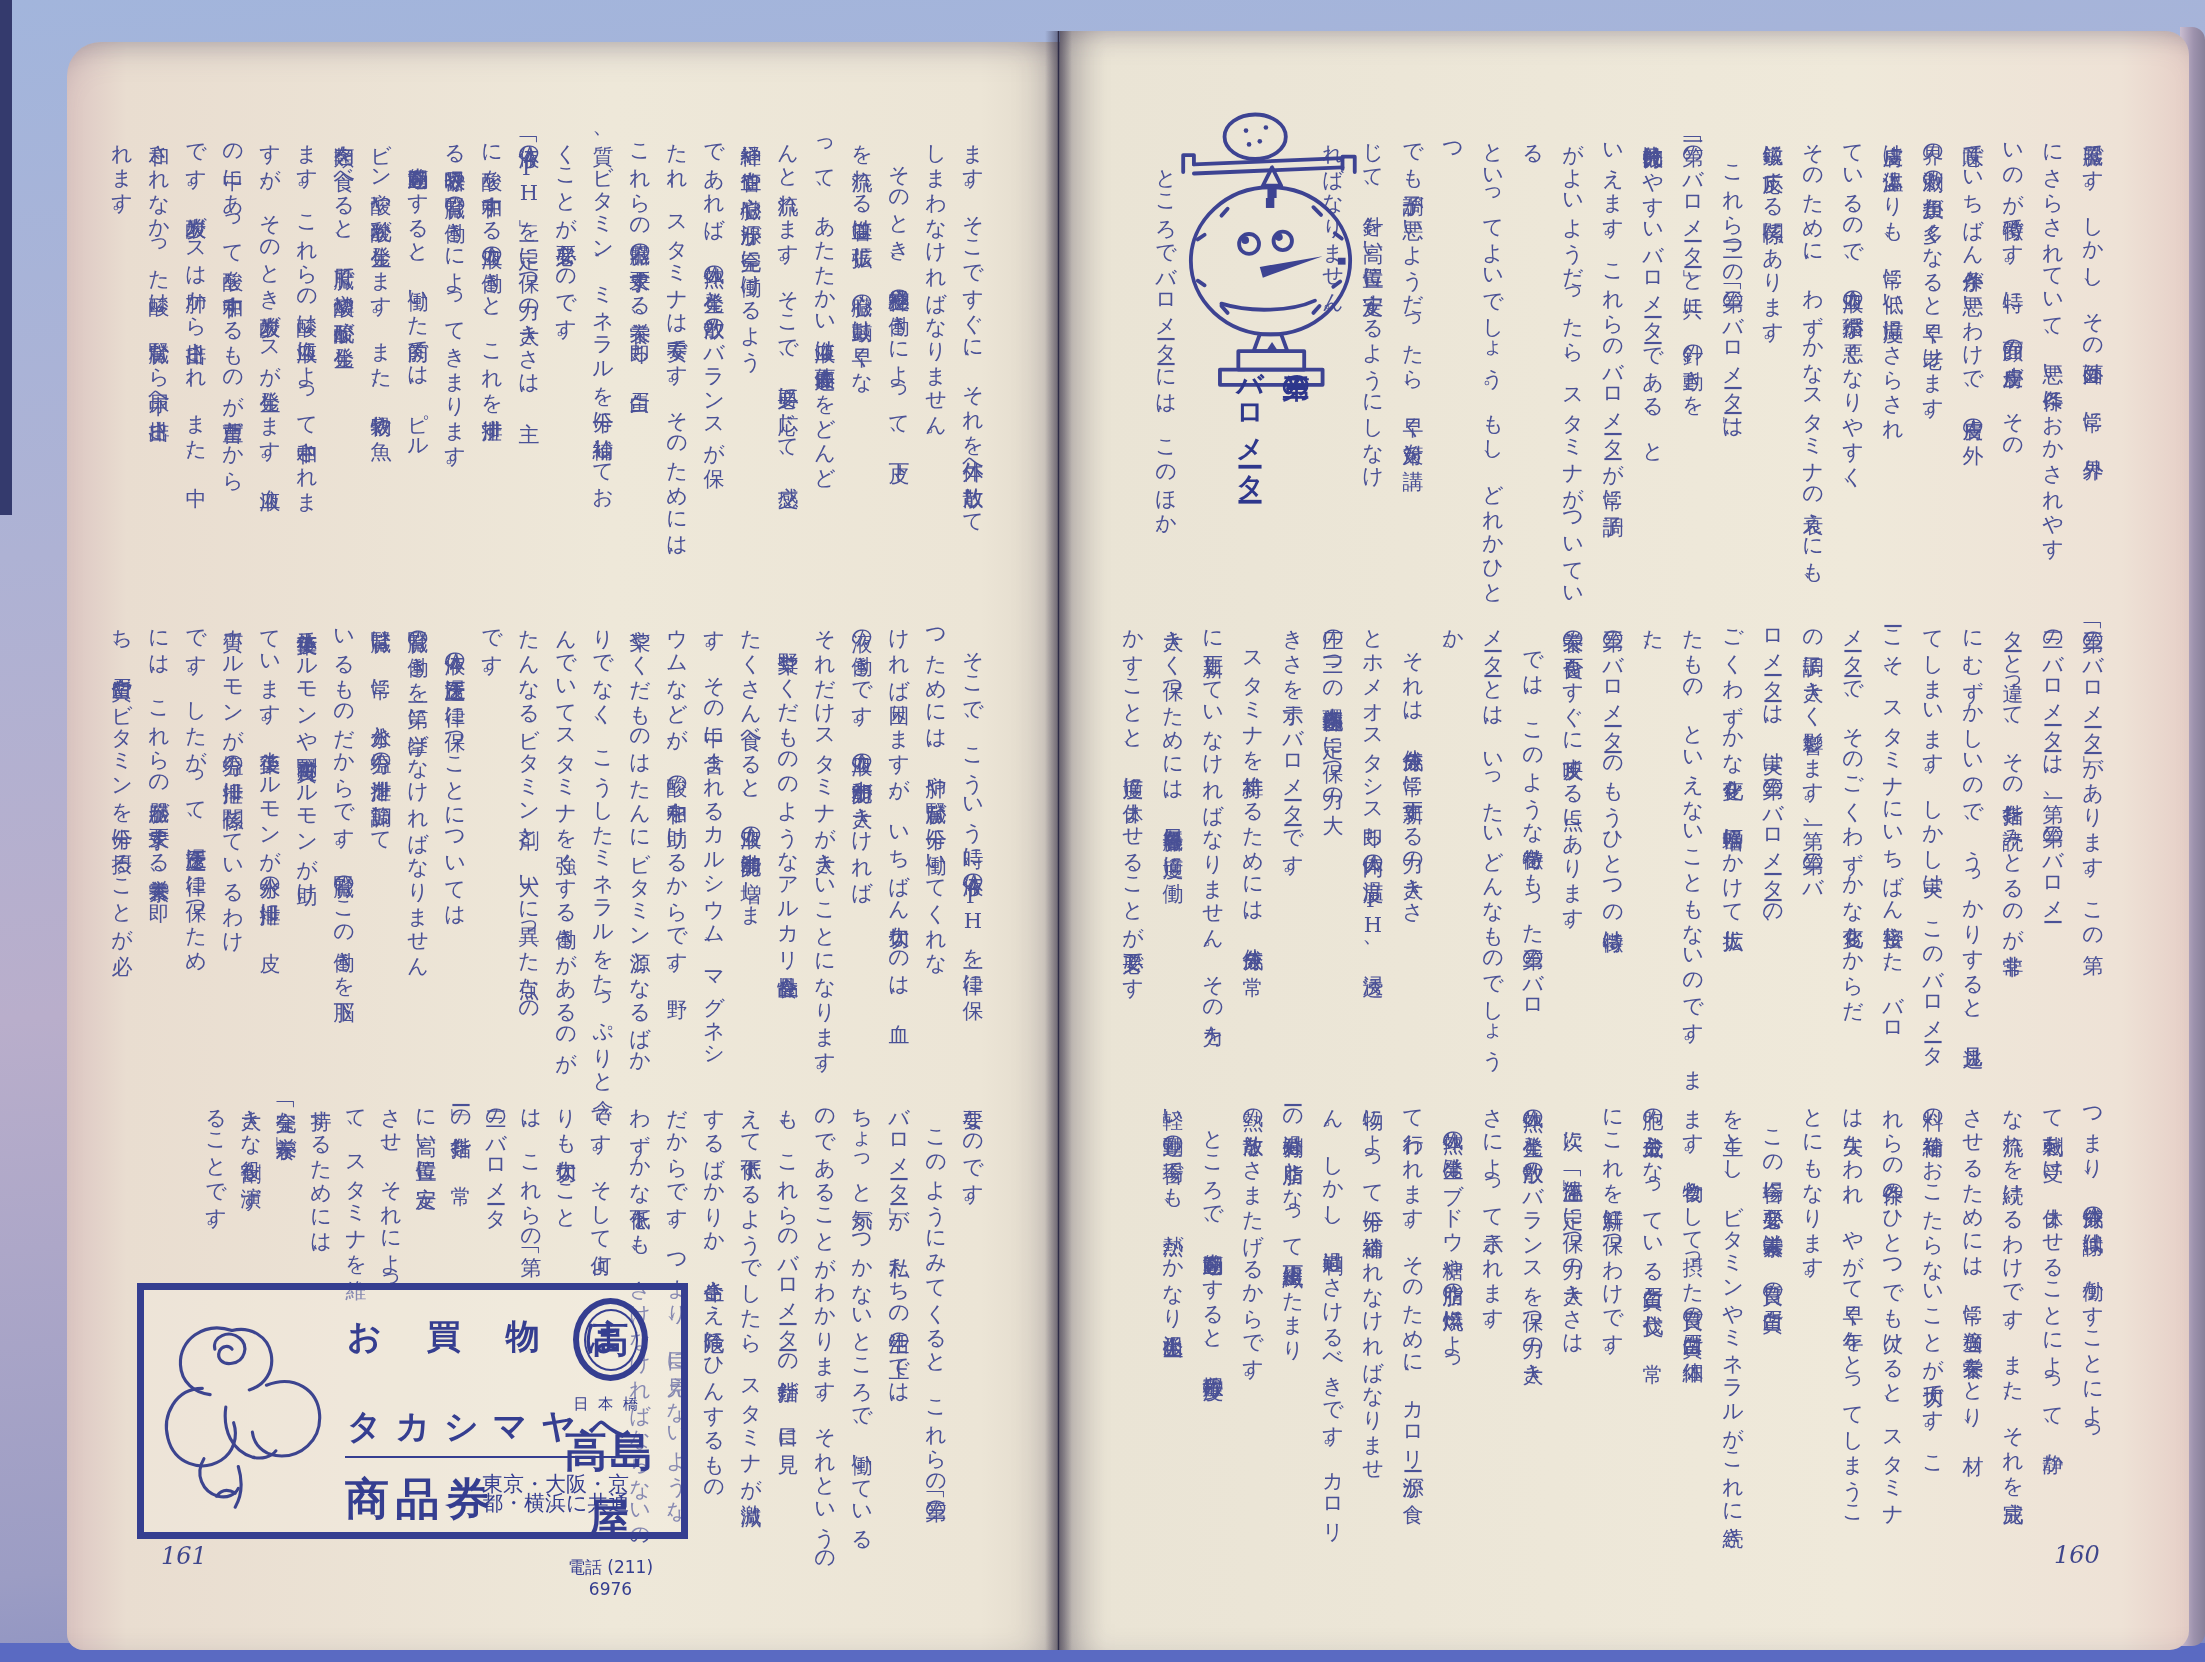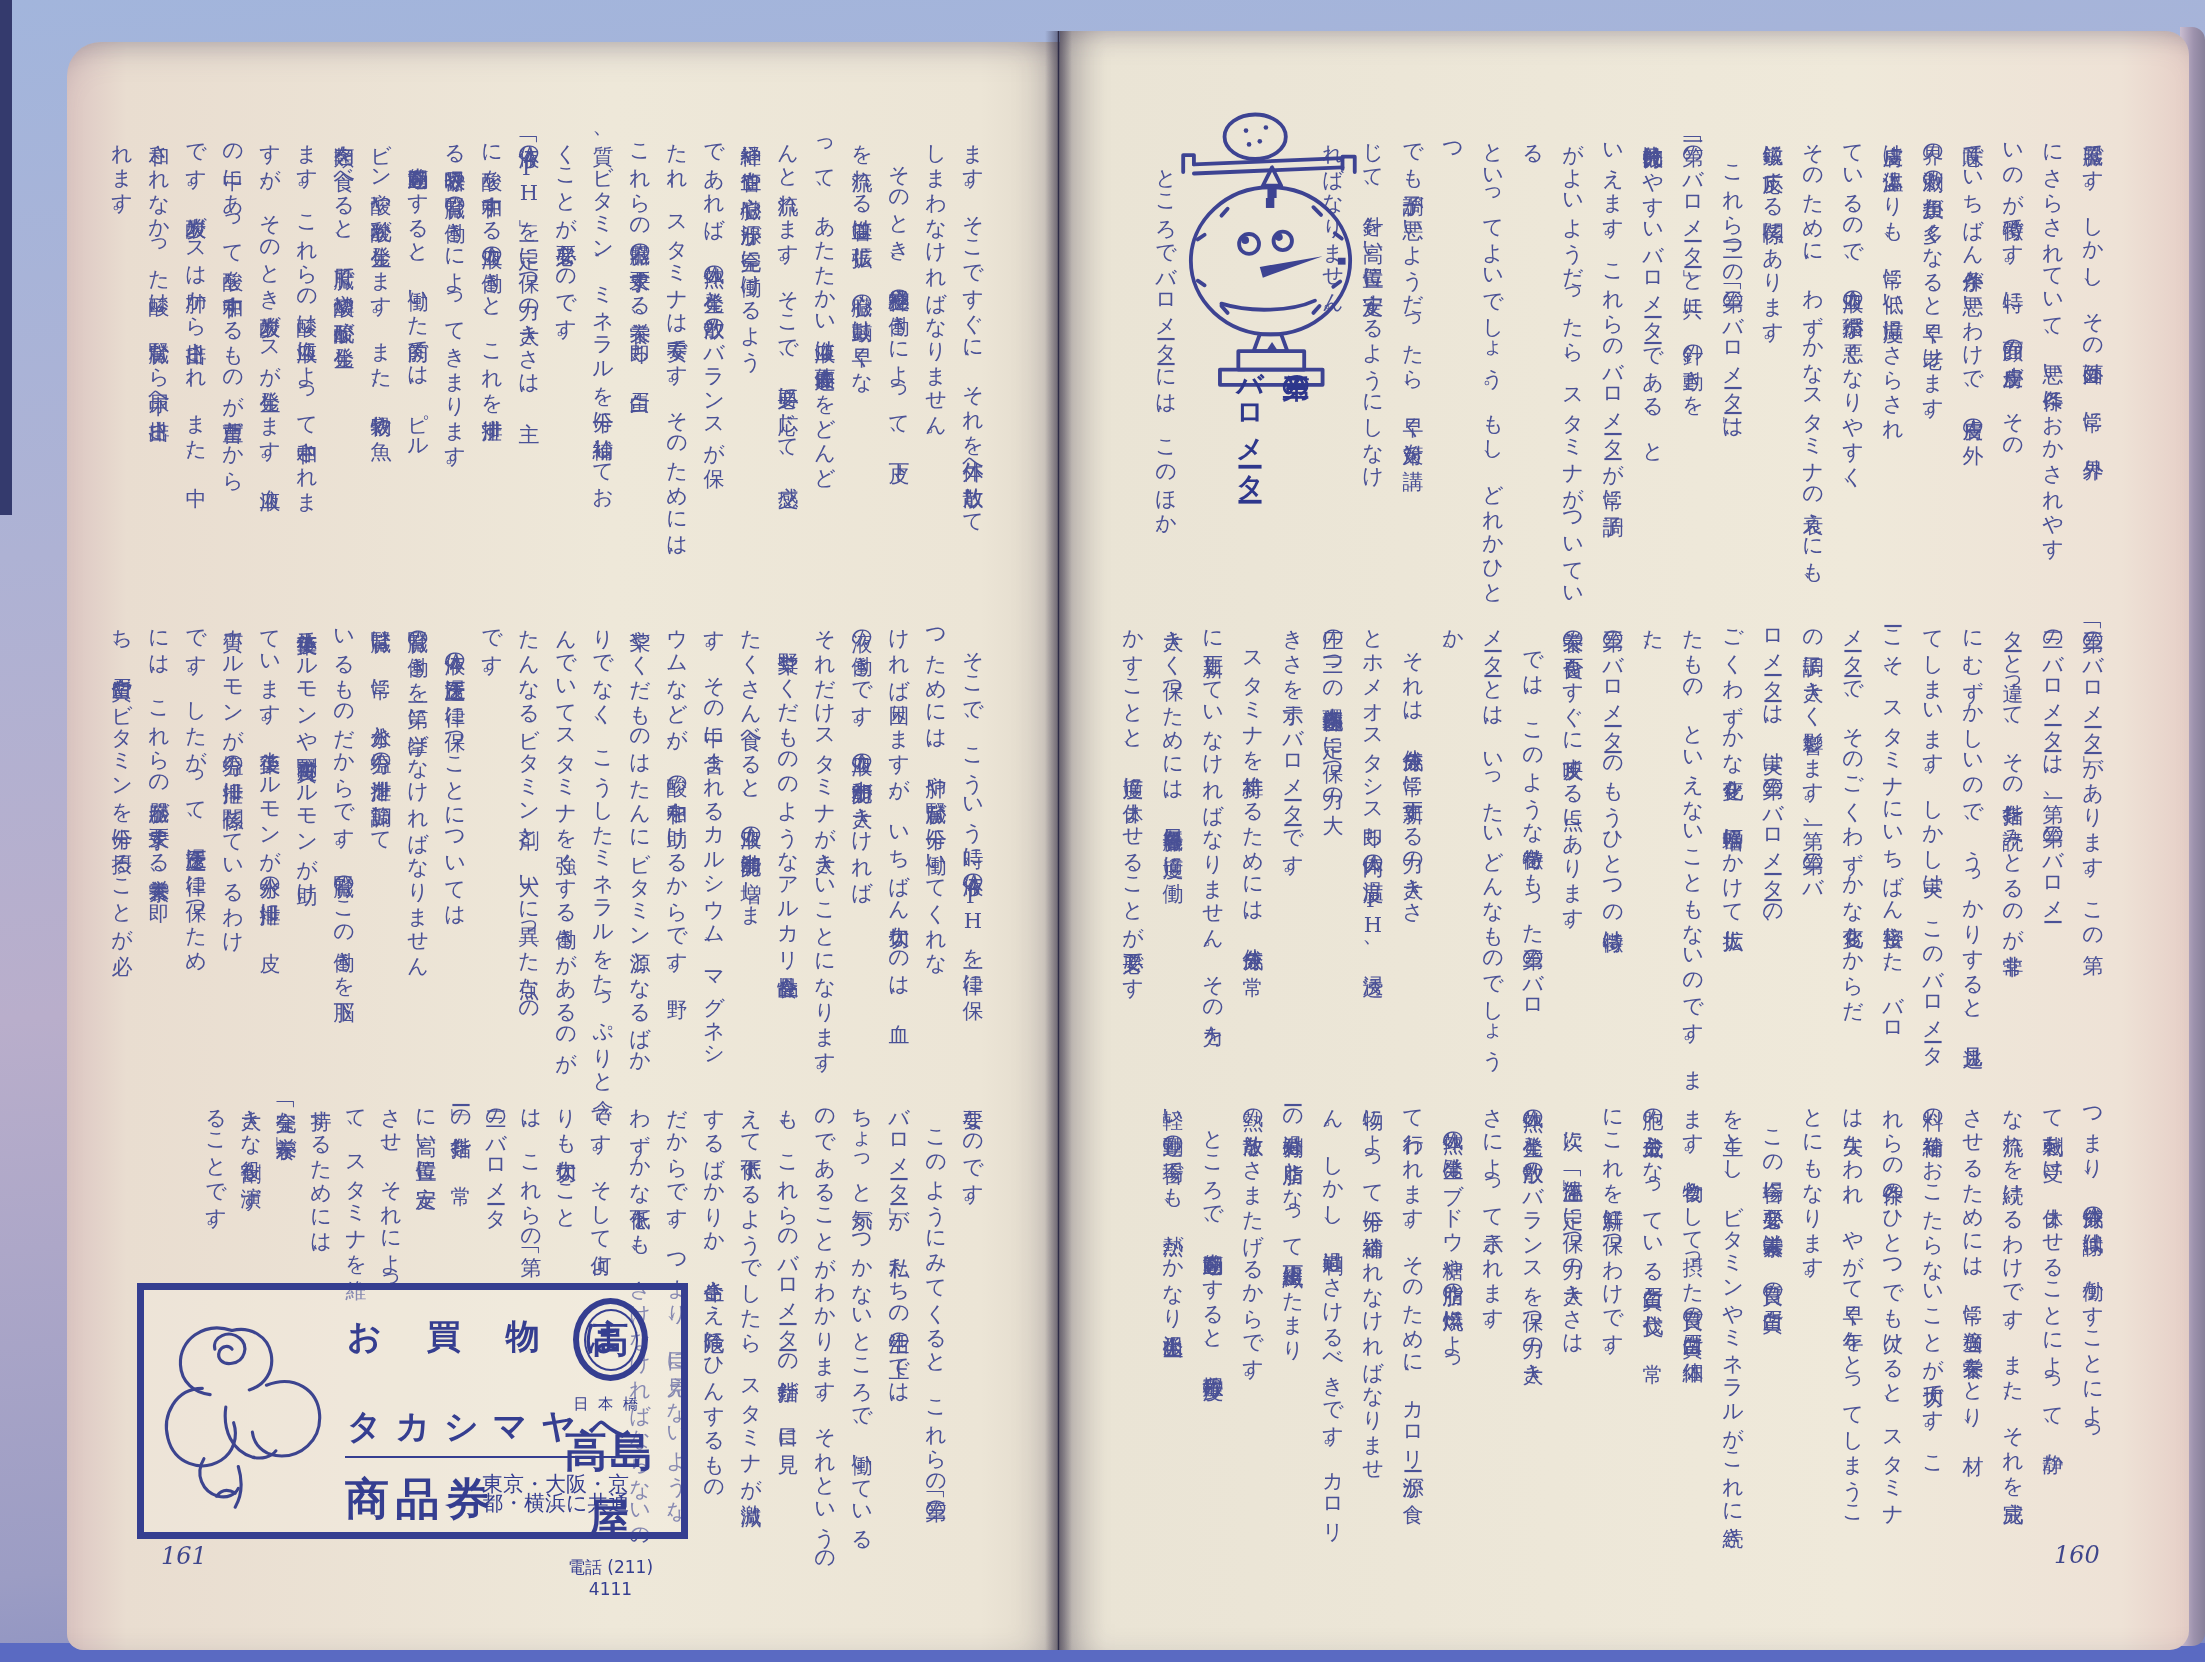--- a/index.html
+++ b/index.html
@@ -173,21 +173,21 @@
         <div>東京・大阪・京</div>
         <div>都・横浜に共通</div>
       </div>
 
       <div class="ad-logo">
         <div class="logo-mark">
           <div class="logo-mark-inner">高</div>
         </div>
         <div class="logo-place">日本橋</div>
         <div class="logo-name">高島屋</div>
-        <div class="logo-phone">電話 (211) 4111</div>
+        <div class="logo-phone">電話 (211) 6976</div>
       </div>
     </div>
 
     <div class="pagenum" style="left:68px;top:1500px;">161</div>
   </div>
 
   <div class="page page-right">
 
     <div class="vcols t-right" style="top:98px;right:76px;height:482px;width:725px;">
         <div>臓器です。しかし、その外面は、常に、外界</div>

